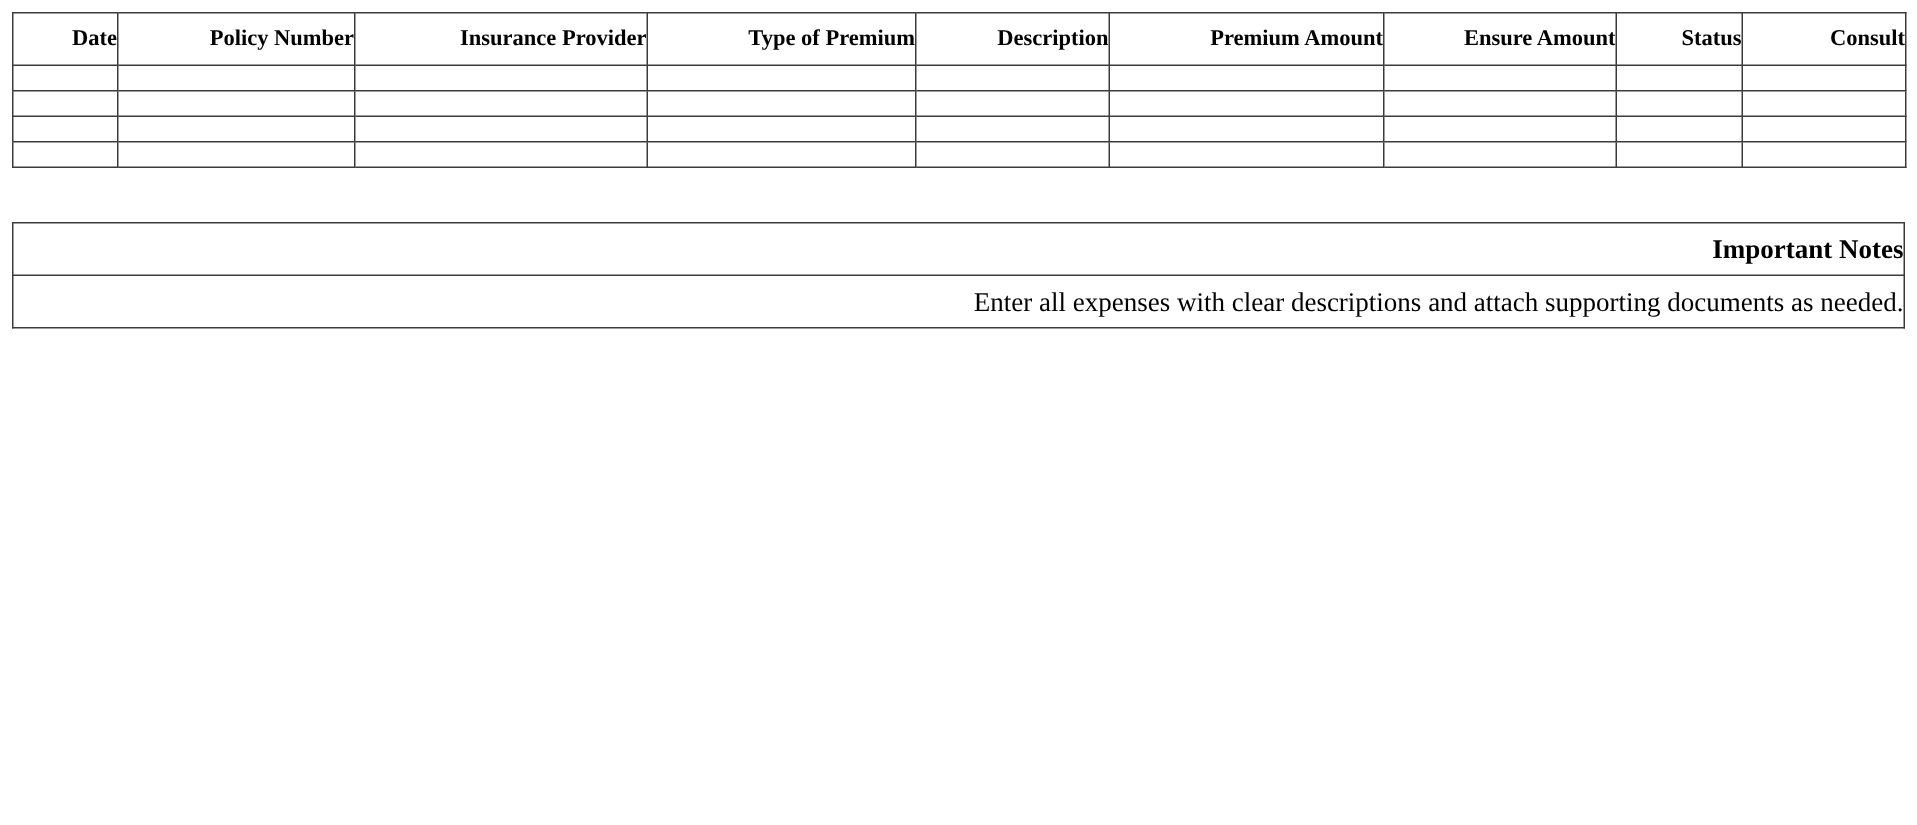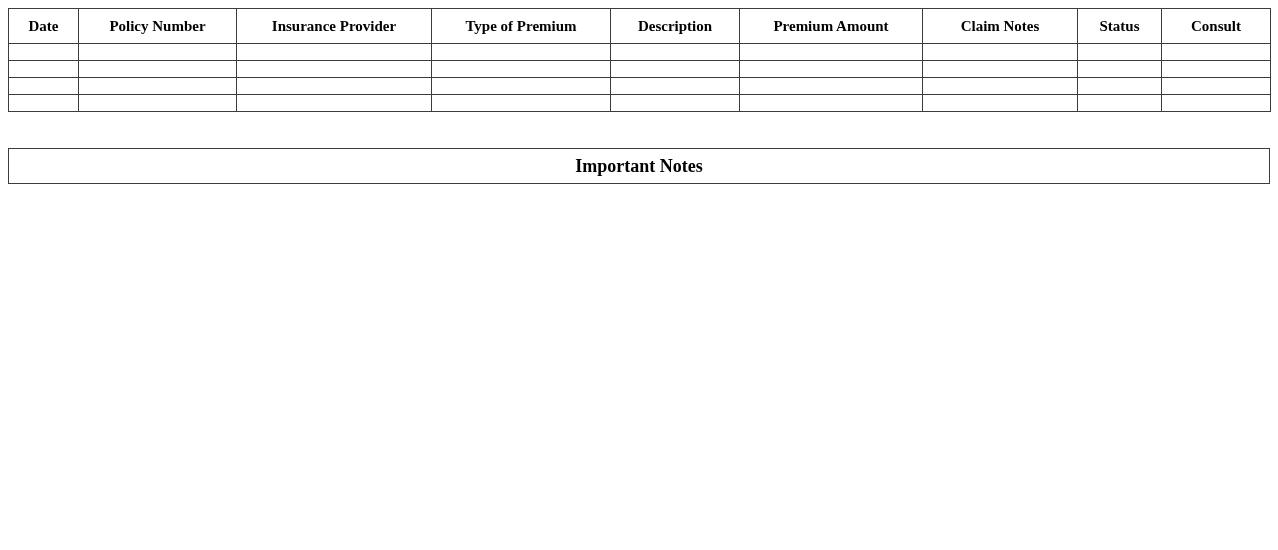--- a/index.html
+++ b/index.html
@@ -18,21 +18,21 @@
     table {
       border-collapse: collapse;
       position: absolute;
       left: 8px;
       width: 1262px;
       table-layout: fixed;
     }
     td, th {
       border: 1px solid #3c3c3c;
       padding: 0 0 0 0;
-      text-align: center;
+      text-align: right;
       vertical-align: middle;
       overflow: hidden;
       white-space: nowrap;
     }
     #expense-table { top: 8px; }
     #expense-table th {
       height: 34px;
       font-weight: bold;
       font-size: 15px;
     }
@@ -63,21 +63,21 @@
     <col style="width:109px">
   </colgroup>
   <thead>
     <tr>
       <th>Date</th>
       <th>Policy Number</th>
       <th>Insurance Provider</th>
       <th>Type of Premium</th>
       <th>Description</th>
       <th>Premium Amount</th>
-      <th>Claim Notes</th>
+      <th>Ensure Amount</th>
       <th>Status</th>
       <th>Consult</th>
     </tr>
   </thead>
   <tbody>
     <tr>
       <td></td>
       <td></td>
       <td></td>
       <td></td>
@@ -123,14 +123,17 @@
   </tbody>
 </table>
 
 <table id="notes-table">
   <thead>
     <tr>
       <th>Important Notes</th>
     </tr>
   </thead>
   <tbody>
+    <tr>
+      <td>Enter all expenses with clear descriptions and attach supporting documents as needed.</td>
+    </tr>
   </tbody>
 </table>
 
 </body></html>

